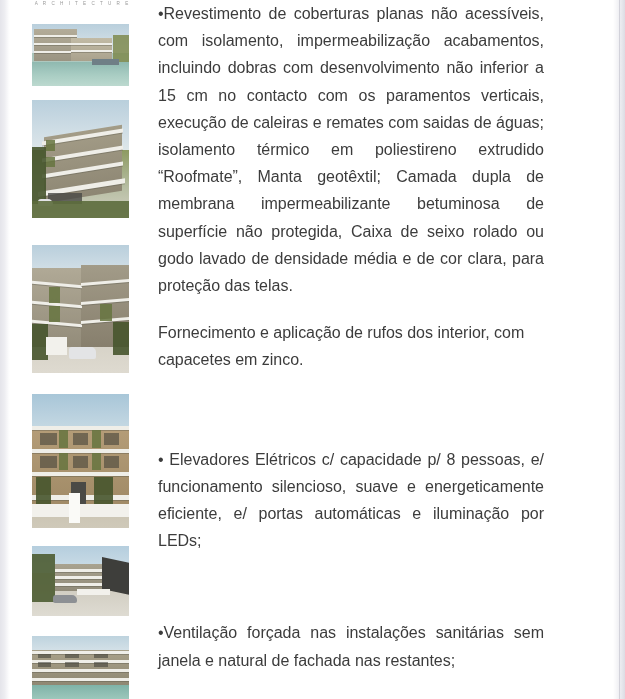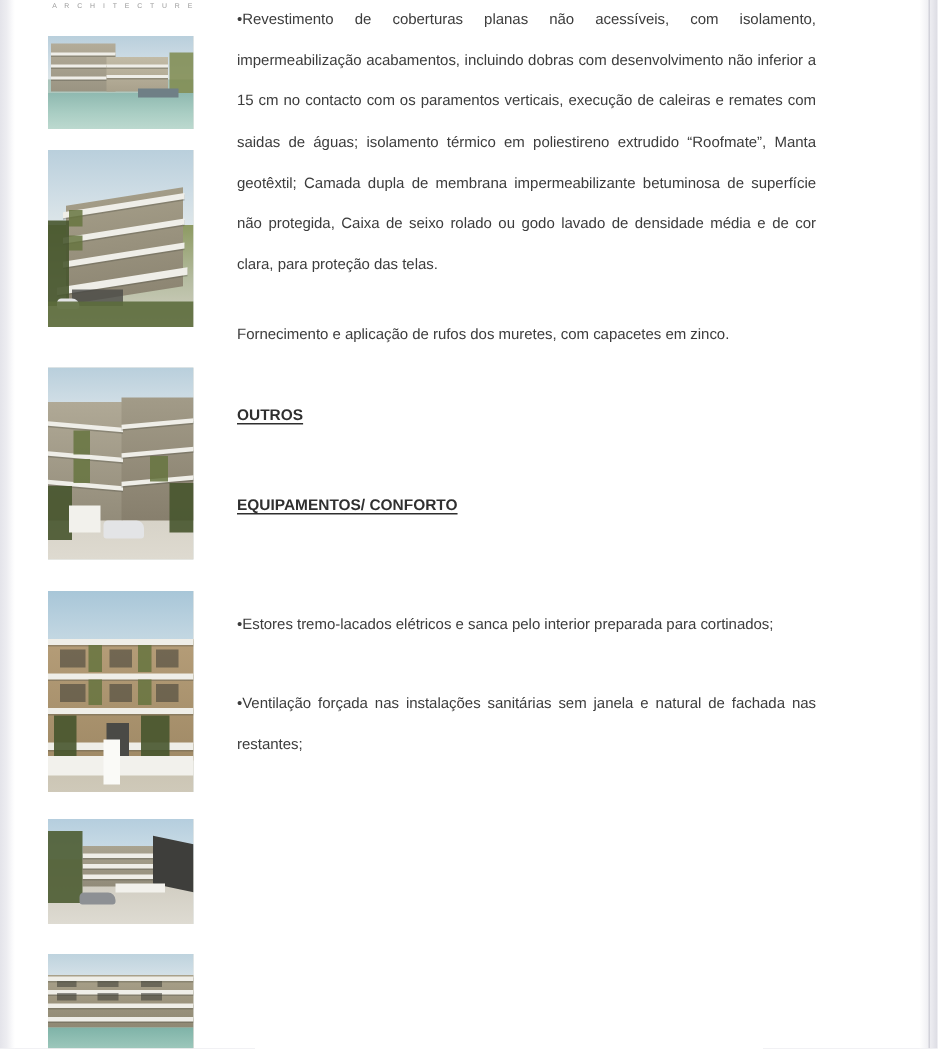--- a/index.html
+++ b/index.html
@@ -132,21 +132,21 @@
   
   #content {
     position: absolute;
     left: 158px;
     top: 0;
     width: 386px;
   }
 
   .para {
     color: #3c3c3c;
-    font-size: 10px;
+    font-size: 16px;
     line-height: 27.2px;
     text-align: justify;
     font-family: "Liberation Sans", sans-serif;
     letter-spacing: -0.02px;
   }
   .para.nojust { text-align: left; }
 
   .heading {
     color: #2f2f2f;
     font-size: 10.3px;
@@ -281,38 +281,36 @@
       <div class="water" style="left:0; right:0; top:78%; height:22%; background:linear-gradient(to bottom,#7fb3a8 0%,#9cc7bb 100%);"></div>
     </div>
 
   </div>
 
   <div id="content">
 
     <div class="para">•Revestimento de coberturas planas não acessíveis, com isolamento, impermeabilização acabamentos, incluindo dobras com desenvolvimento não inferior a 15 cm no contacto com os paramentos verticais, execução de caleiras e remates com saidas de águas; isolamento térmico em poliestireno extrudido “Roofmate”, Manta geotêxtil; Camada dupla de membrana impermeabilizante betuminosa de superfície não protegida, Caixa de seixo rolado ou godo lavado de densidade média e de cor clara, para proteção das telas.</div>
     <div class="spacer-md"></div>
 
-    <div class="para nojust">Fornecimento e aplicação de rufos dos muretes, com capacetes em zinco.</div>
+    <div class="para nojust">Fornecimento e aplicação de rufos dos interior, com capacetes em zinco.</div>
     <div class="spacer-lg"></div>
 
-    <div class="heading">OUTROS</div>
     <div class="spacer-sm"></div>
 
     <div class="spacer-md"></div>
 
-    <div class="heading">EQUIPAMENTOS/ CONFORTO</div>
-    <div class="spacer-sm"></div>
-
-    <div class="spacer-sm"></div>
-
-    <div class="spacer-sm"></div>
-
-    <div class="spacer-sm"></div>
-
-    <div class="para nojust">•Estores tremo-lacados elétricos e sanca pelo interior preparada para cortinados;</div>
+    <div class="spacer-sm"></div>
+
+    <div class="para">• Elevadores Elétricos c/ capacidade p/ 8 pessoas, e/ funcionamento silencioso, suave e energeticamente eficiente, e/ portas automáticas e iluminação por LEDs;</div>
+    <div class="spacer-sm"></div>
+
+    <div class="spacer-sm"></div>
+
+    <div class="spacer-sm"></div>
+
     <div class="spacer-sm"></div>
 
     <div class="spacer-sm"></div>
 
     <div class="para">•Ventilação forçada nas instalações sanitárias sem janela e natural de fachada nas restantes;</div>
 
   </div>
 
 </div>
 

